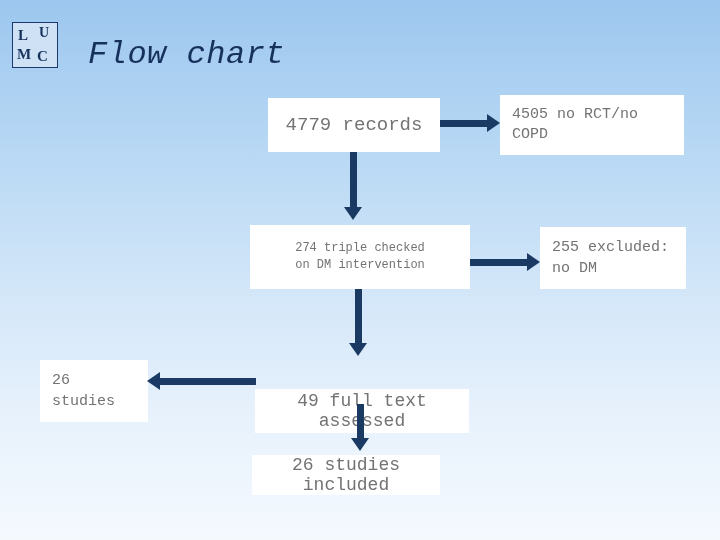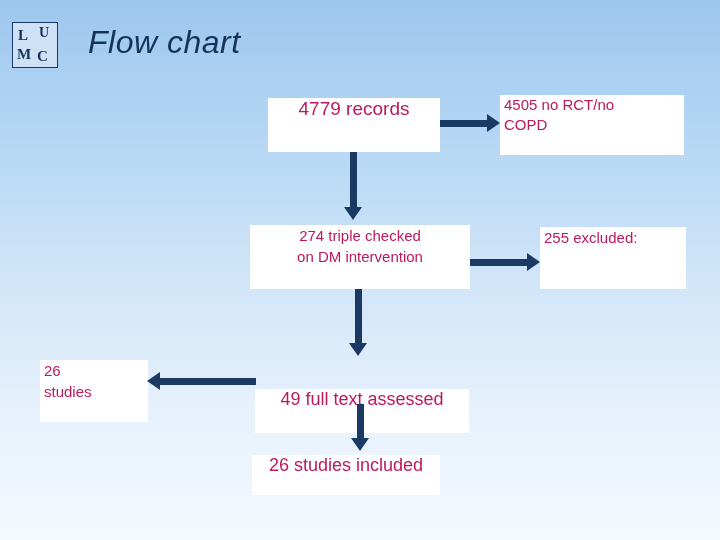--- a/index.html
+++ b/index.html
@@ -39,54 +39,55 @@
     line-height: 1;
   }
   #logo .l-l { left: 5px;  top: 5px; }
   #logo .l-u { left: 26px; top: 3px; font-size: 14px;}
   #logo .l-m { left: 4px;  top: 24px; }
   #logo .l-c { left: 24px; top: 26px; }
 
   #title {
     position: absolute;
     left: 88px;
-    top: 24px;
-    font-family: Liberation Sans, sans-serif;
+    top: 36px;
+    font-family: Liberation Mono, monospace;
     font-size: 32px;
     font-style: italic;
     color: #16315c;
     letter-spacing: 0.5px;
     white-space: nowrap;
   }
 
   .node {
     position: absolute;
     background: #ffffff;
     box-sizing: border-box;
-    color: #be185d;
-    font-family: Liberation Sans, sans-serif;
+    color: #737373;
+    font-family: Liberation Mono, monospace;
     display: flex;
     flex-direction: column;
+    justify-content: center;
   }
   .node .ln { display: block; }
   .node.center { text-align: center; align-items: center; }
-  .node.left { text-align: left; padding-left: 4px; }
+  .node.left { text-align: left; padding-left: 12px; }
 
   
   #n-records {
     left: 268px; top: 98px; width: 172px; height: 54px;
     font-size: 19px;
   }
   #n-norct {
     left: 500px; top: 95px; width: 184px; height: 60px;
     font-size: 15px; line-height: 1.35;
   }
   #n-triple {
     left: 250px; top: 225px; width: 220px; height: 64px;
-    font-size: 15px; line-height: 1.4;
+    font-size: 12px; line-height: 1.4;
   }
   #n-nodm {
     left: 540px; top: 227px; width: 146px; height: 62px;
     font-size: 15px; line-height: 1.4;
   }
   #n-fulltext {
     left: 255px; top: 360px; width: 214px; height: 44px;
     font-size: 18px;
     margin-top: 29px;
   }
@@ -147,20 +148,21 @@
     <span class="ln">COPD</span>
   </div>
 
   <div class="node center" id="n-triple">
     <span class="ln">274 triple checked</span>
     <span class="ln">on DM intervention</span>
   </div>
 
   <div class="node left" id="n-nodm">
     <span class="ln">255 excluded:</span>
+    <span class="ln">no DM</span>
   </div>
 
   <div class="node center" id="n-fulltext">
     <span class="ln">49 full text assessed</span>
   </div>
 
   <div class="node left" id="n-excluded23">
     <span class="ln">26</span>
     <span class="ln">studies</span>
   </div>

